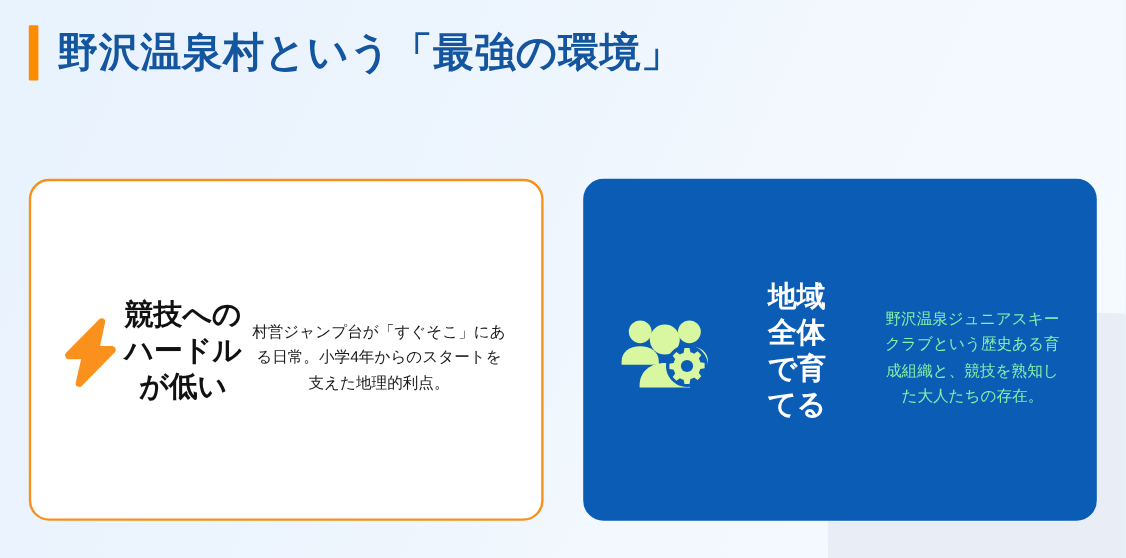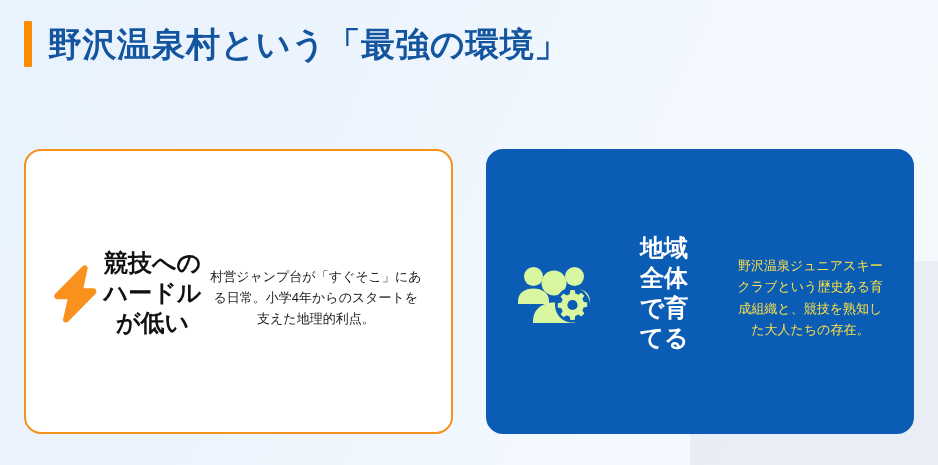--- a/index.html
+++ b/index.html
@@ -116,21 +116,21 @@
   .card-blue  .card-title { color: #ffffff; }
 
   .card-body {
     font-size: 13px;
     line-height: 1.62;
     text-align: center;
     margin: 0;
     max-width: 372px;
   }
   .card-light .card-body { color: #1b1b1b; }
-  .card-blue  .card-body { color: #fde047; }
+  .card-blue  .card-body { color: #86efac; }
 </style>
 </head>
 <body>
 
 <div class="slide">
 
   <div class="deco-blob"></div>
 
   <div class="page-heading">
     <div class="heading-accent"></div>

